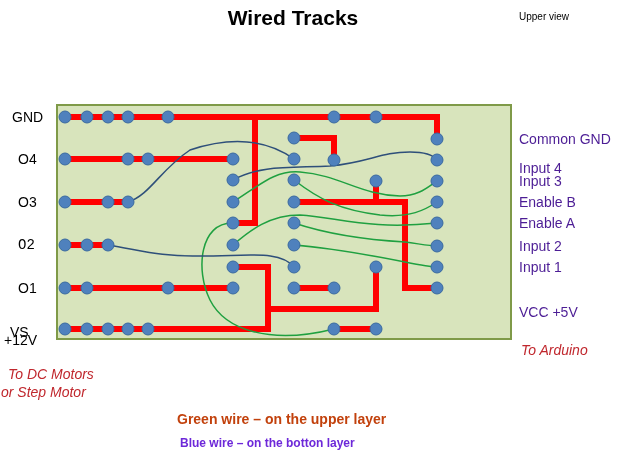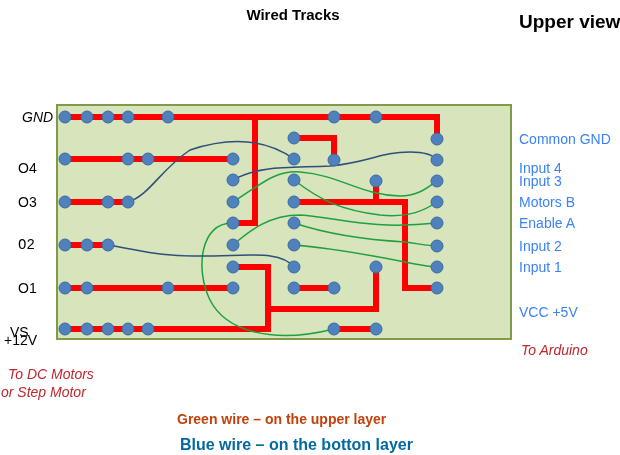--- a/index.html
+++ b/index.html
@@ -1,24 +1,24 @@
 <!DOCTYPE html>
 <html><head>
 <meta charset="utf-8">
 <style>
   html, body { margin:0; padding:0; background:#ffffff; }
   body { width:620px; height:455px; position:relative; overflow:hidden; font-family:"Liberation Sans", sans-serif; }
   .abs { position:absolute; white-space:nowrap; }
-  .title { left:0; width:586px; top:6px; text-align:center; font-size:15px; font-weight:bold; color:#000; }
-  .upper { left:519px; top:11px; font-size:19px; font-weight:bold; color:#000; }
+  .title { left:0; width:586px; top:6px; text-align:center; font-size:21px; font-weight:bold; color:#000; }
+  .upper { left:519px; top:11px; font-size:10px; font-weight:normal; color:#000; }
   .lbl-left { font-size:14px; color:#000; text-align:right; }
-  .lbl-right { font-size:14px; color:#3b82f6; left:519px; }
+  .lbl-right { font-size:14px; color:#4c1d95; left:519px; }
   .red { color:#c0272d; font-size:14px;font-style:italic; }
   .green { color:#c2410c; font-weight:bold; font-size:14px; }
-  .blue { color:#0369a1; font-weight:bold; font-size:16px; }
+  .blue { color:#6d28d9; font-weight:bold; font-size:12px; }
   svg { position:absolute; left:0; top:0; }
 </style>
 </head>
 <body>
 
 <div class="abs title">Wired Tracks</div>
 <div class="abs upper">Upper view</div>
 
 <svg width="620" height="455">
   <rect x="57" y="105" width="454" height="234" fill="#d8e4bc" stroke="#7f9a48" stroke-width="2"></rect>
@@ -100,32 +100,32 @@
       <circle cx="437" cy="160" r="6"></circle>
       <circle cx="437" cy="181" r="6"></circle>
       <circle cx="437" cy="202" r="6"></circle>
       <circle cx="437" cy="223" r="6"></circle>
       <circle cx="437" cy="246" r="6"></circle>
       <circle cx="437" cy="267" r="6"></circle>
       <circle cx="437" cy="288" r="6"></circle>
     </g>
 </svg>
 
-<div class="abs lbl-left" style="left:22px;top:109px;font-style:italic;">GND</div>
-<div class="abs lbl-left" style="left:18px;top:160px;">O4</div>
+<div class="abs lbl-left" style="left:12px;top:109px;">GND</div>
+<div class="abs lbl-left" style="left:18px;top:151px;">O4</div>
 <div class="abs lbl-left" style="left:18px;top:194px;">O3</div>
 <div class="abs lbl-left" style="left:18px;top:237px;font-family:Liberation Mono, monospace;">O2</div>
 <div class="abs lbl-left" style="left:18px;top:280px;">O1</div>
 <div class="abs lbl-left" style="left:10px;top:324px;">VS</div>
 <div class="abs lbl-left" style="left:4px;top:332px;">+12V</div>
 
 <div class="abs lbl-right" style="top:131px;">Common GND</div>
 <div class="abs lbl-right" style="top:152px;margin-top:8px;">Input 4</div>
 <div class="abs lbl-right" style="top:173px;">Input 3</div>
-<div class="abs lbl-right" style="top:194px;">Motors B</div>
+<div class="abs lbl-right" style="top:194px;">Enable B</div>
 <div class="abs lbl-right" style="top:215px;">Enable A</div>
 <div class="abs lbl-right" style="top:238px;">Input 2</div>
 <div class="abs lbl-right" style="top:259px;">Input 1</div>
 <div class="abs lbl-right" style="top:280px;margin-top:24px;">VCC +5V</div>
 
 <div class="abs red" style="left:521px;top:342px;">To Arduino</div>
 <div class="abs red" style="left:8px;top:366px;">To DC Motors</div>
 <div class="abs red" style="left:1px;top:384px;">or Step Motor</div>
 <div class="abs green" style="left:177px;top:411px;">Green wire – on the upper layer</div>
 <div class="abs blue" style="left:180px;top:436px;">Blue wire – on the botton layer</div>

